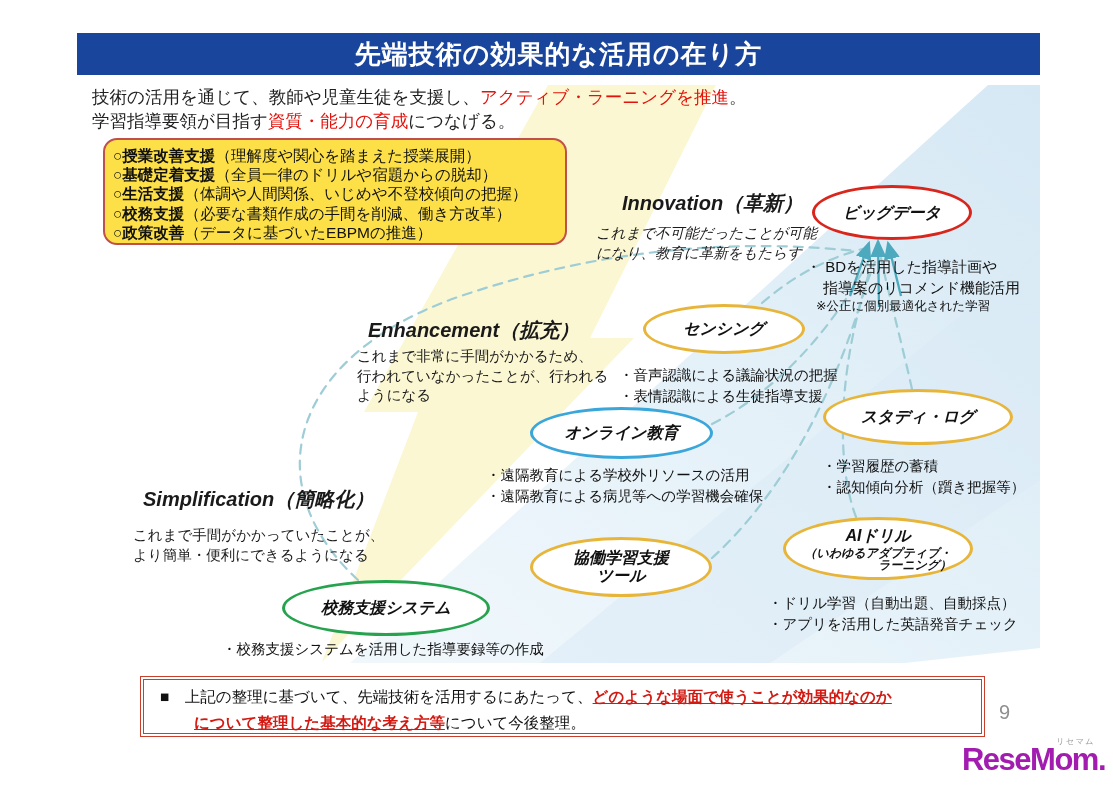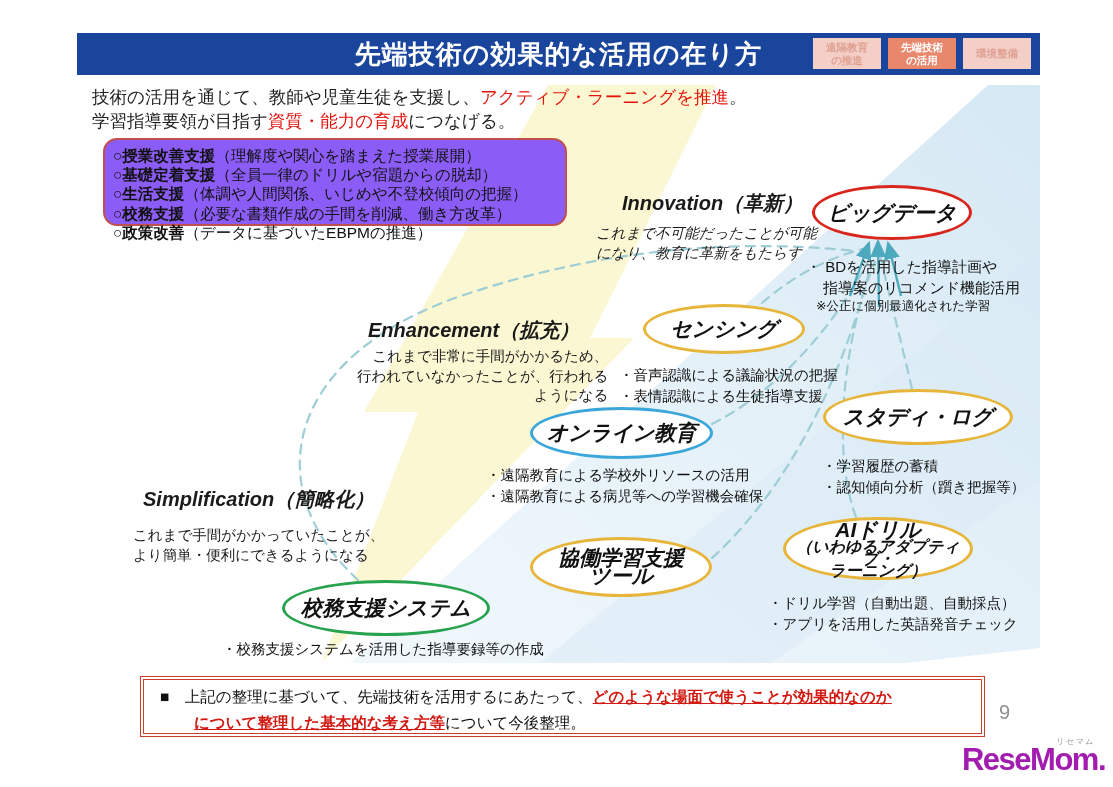--- a/index.html
+++ b/index.html
@@ -14,41 +14,41 @@
   .badges{position:absolute;right:9px;top:5px;display:flex;gap:7px;}
   .badge{width:68px;height:31px;display:flex;align-items:center;justify-content:center;text-align:center;
          font-size:10.5px;line-height:13px;white-space:pre-line;background:#f3cfc7;color:#e0a193;font-weight:bold;}
   .badge.active{background:#e8876c;color:#fff;}
 
   
   .intro{position:absolute;left:92px;top:86px;font-size:17.5px;line-height:23.5px;color:#1f1f1f;white-space:nowrap;}
   .red{color:#e3120b;}
 
   
-  .support{position:absolute;left:103px;top:138px;width:464px;height:88px;background:#8b5cf6;
+  .support{position:absolute;left:103px;top:138px;width:464px;height:107px;background:#fde047;
            border:2px solid #c0504d;border-radius:14px;box-sizing:border-box;padding:6px 0 0 8px;}
   .support-row{font-size:15.5px;line-height:19.2px;color:#111;white-space:nowrap;}
   .support-row .head{font-weight:bold;}
 
   
   .section-h{position:absolute;font-size:20px;font-weight:bold;font-style:italic;color:#1a1a1a;white-space:nowrap;}
   .section-d{position:absolute;font-size:14.5px;line-height:19.5px;color:#1a1a1a;white-space:pre-line;}
   .h-innovation{left:622px;top:190px;}
   .d-innovation{left:596px;top:224px;font-style:italic;}
   .h-enhancement{left:368px;top:317px;}
-  .d-enhancement{left:357px;top:347px;text-align:right;}
+  .d-enhancement{left:357px;top:347px;}
   .h-simplification{left:143px;top:486px;}
   .d-simplification{left:133px;top:526px;}
 
   
   .node{position:absolute;border-radius:50%;background:#fff;display:flex;flex-direction:column;
         align-items:center;justify-content:center;text-align:center;font-style:italic;font-weight:bold;color:#111;
         box-sizing:border-box;}
-  .node .lbl{font-size:21px;line-height:18px;white-space:pre-line;}
-  .node .sub{font-size:16px;line-height:12px;white-space:pre-line;margin-top:2px;}
+  .node .lbl{font-size:16px;line-height:18px;white-space:pre-line;}
+  .node .sub{font-size:12px;line-height:12px;white-space:pre-line;margin-top:2px;text-align:right;}
   .n-bigdata{left:812px;top:185px;width:160px;height:55px;border:3.5px solid #d9261c;}
   .n-sensing{left:643px;top:304px;width:162px;height:50px;border:3px solid #e7b53a;}
   .n-online{left:530px;top:407px;width:183px;height:52px;border:3px solid #3ba6da;}
   .n-studylog{left:823px;top:389px;width:190px;height:56px;border:3px solid #e7b53a;}
   .n-collab{left:530px;top:537px;width:182px;height:60px;border:3px solid #e7b53a;}
   .n-aidrill{left:783px;top:517px;width:190px;height:63px;border:3px solid #e7b53a;}
   .n-komu{left:282px;top:580px;width:208px;height:56px;border:3px solid #27a350;}
 
   
   .bullets{position:absolute;font-size:14.5px;line-height:20.5px;color:#111;white-space:nowrap;}
@@ -102,27 +102,20 @@
     </g>
     <g stroke="#4da9bd" stroke-width="2.3" fill="none">
       <path d="M850,296 L869,243" marker-end="url(#arr)"></path>
       <path d="M879,307 L878,241" marker-end="url(#arr)"></path>
       <path d="M901,296 L888,243" marker-end="url(#arr)"></path>
     </g>
   </svg>
 
   <div class="titlebar">
     <div class="title">先端技術の効果的な活用の在り方</div>
-    <div class="badges">
-      <div class="badge">遠隔教育
-の推進</div>
-      <div class="badge active">先端技術
-の活用</div>
-      <div class="badge">環境整備</div>
-    </div>
   </div>
 
   <div class="intro">
     <div><span>技術の活用を通じて、教師や児童生徒を支援し、</span><span class="red">アクティブ・ラーニングを推進</span><span>。</span></div>
     <div><span>学習指導要領が目指す</span><span class="red">資質・能力の育成</span><span>につなげる。</span></div>
   </div>
 
   <div class="support">
     <div class="support-row"><span class="head">○授業改善支援</span><span>（理解度や関心を踏まえた授業展開）</span></div>
     <div class="support-row"><span class="head">○基礎定着支援</span><span>（全員一律のドリルや宿題からの脱却）</span></div>

